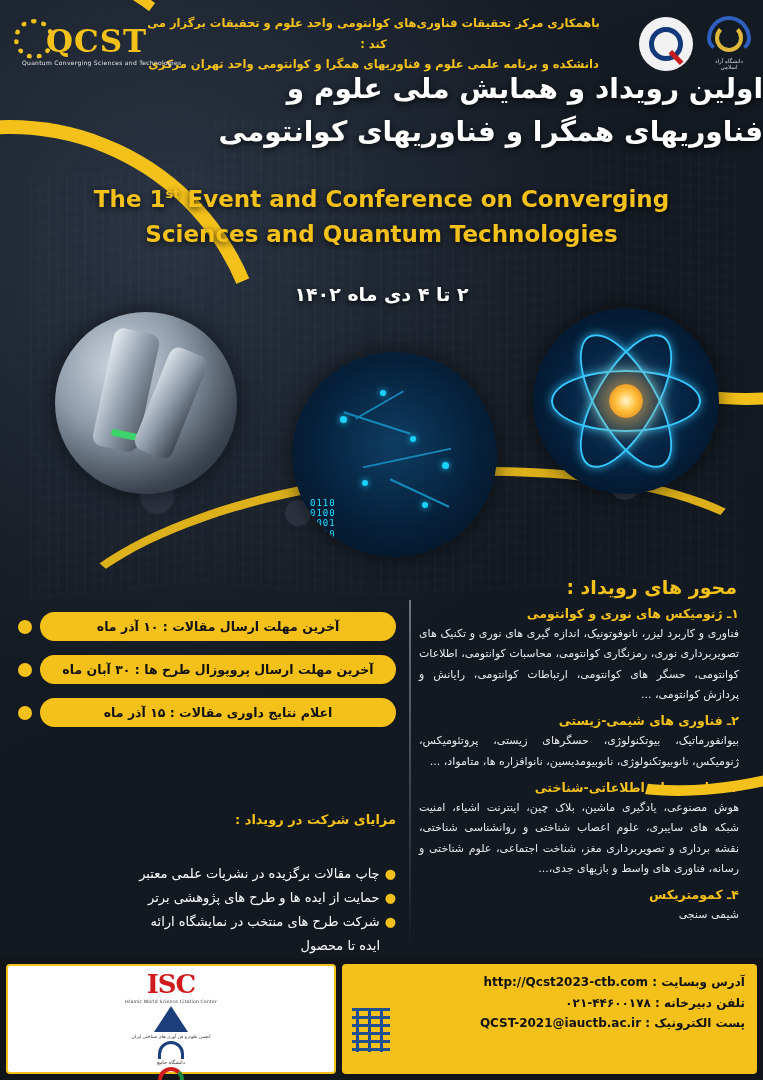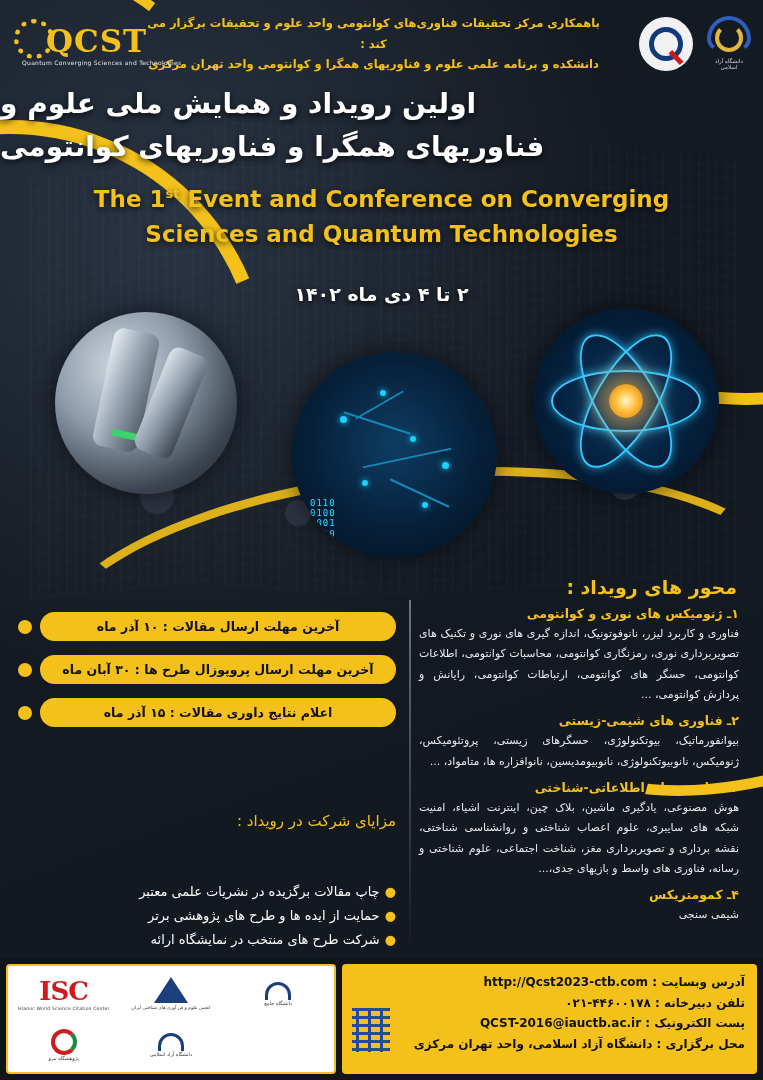--- a/index.html
+++ b/index.html
@@ -88,21 +88,21 @@
     border-bottom-color:transparent;
   }
   .azad-logo .swirl2 {
     position:absolute; left:14px; top:10px; width:28px; height:28px;
     border:4px solid #e0b93c; border-radius:50%; border-top-color:transparent;
   }
   .azad-logo .cap { position:absolute; left:5px; top:44px; font-size:5.5px; color:#cfd6e0; width:46px; text-align:center; }
 
   
   .fa-title {
-    position:absolute; top:82px; left:0; width:763px; text-align:left;
+    position:absolute; top:67px; left:0; width:763px; text-align:right;
     direction:rtl; color:#ffffff; font-size:28px; line-height:1.55; font-weight:bold;
     text-shadow:0 2px 6px rgba(0,0,0,.8);
   }
   .en-title {
     position:absolute; top:182px; left:0; width:763px; text-align:center;
     color:#f3c11a; font-size:23px; line-height:1.5; font-weight:bold;
     font-family:"DejaVu Sans","Liberation Sans",sans-serif;
     text-shadow:0 2px 6px rgba(0,0,0,.75);
   }
   .en-title sup { font-size:13px; }
@@ -159,34 +159,34 @@
 
   .deadlines { position:absolute; left:18px; top:612px; width:378px; }
   .dl-row { display:flex; align-items:center; margin-bottom:14px; }
   .dl-dot { width:14px; height:14px; border-radius:50%; background:#f3c11a; flex:0 0 14px; }
   .dl-pill {
     flex:1; margin-left:8px; background:#f3c11a; color:#111; border-radius:16px;
     padding:7px 14px; direction:rtl; text-align:center; font-size:12.5px; font-weight:bold;
   }
   .benefits-title {
     position:absolute; left:18px; top:812px; width:378px; text-align:right; direction:rtl;
-    color:#f3c11a; font-size:15px; font-weight:normal;
-  }
-  .benefits { position:absolute; left:18px; top:880px; width:378px; direction:rtl; text-align:right; }
+    color:#f3c11a; font-size:13px; font-weight:bold;
+  }
+  .benefits { position:absolute; left:18px; top:862px; width:378px; direction:rtl; text-align:right; }
   .bn { color:#fff; font-size:13px; line-height:1.85; }
   .bn .b { color:#f3c11a; margin-left:5px; }
 
   
   .footer {
     position:absolute; left:0; bottom:0; width:763px; height:122px;
     background:#111418; display:flex; padding:6px;
   }
   .foot-logos {
     flex:0 0 330px; background:#fff; border:2px solid #f3c11a; border-radius:4px;
-    display:grid; grid-template-columns:repeat(3,1fr); grid-template-rows:repeat(2,1fr);
+    display:grid; grid-template-columns:repeat(1,1fr); grid-template-rows:repeat(2,1fr);
     padding:3px; gap:2px;
   }
   .flogo { display:flex; flex-direction:column; align-items:center; justify-content:center; }
   .isc { color:#cf1b1b; font-size:26px; font-weight:bold; font-family:"DejaVu Serif",serif; letter-spacing:-1px;}
   .isc-sub { color:#333; font-size:4.5px; letter-spacing:.2px; }
   .tri { width:0;height:0;border-left:17px solid transparent;border-right:17px solid transparent;border-bottom:26px solid #1b3f7a;}
   .tri-sub{ color:#333; font-size:4.5px; margin-top:2px; text-align:center;}
   .dea { color:#1b3f7a; font-size:17px; font-weight:bold; font-family:"DejaVu Serif",serif;}
   .dea-sub { color:#444; font-size:5px; }
   .ring { width:26px;height:26px;border-radius:50%;border:4px solid #cf1b1b;border-right-color:#1b8a3f;}
@@ -353,25 +353,21 @@
       <div class="fi-row">
         <span>آدرس وبسایت :</span>
         <span class="val">http://Qcst2023-ctb.com</span>
       </div>
       <div class="fi-row">
         <span>تلفن دبیرخانه :</span>
         <span class="val">۰۲۱-۴۴۶۰۰۱۷۸</span>
       </div>
       <div class="fi-row">
         <span>پست الکترونیک :</span>
-        <span class="val">QCST-2016@iauctb.ac.ir</span>
-      </div>
-      <div class="fi-row">
-        <span>محل برگزاری :</span>
-        <span>دانشگاه آزاد اسلامی، واحد تهران مرکزی</span>
+        <span class="val">QCST-2021@iauctb.ac.ir</span>
       </div>
     </div>
 
     <div class="qr">
       <div class="bar" style="left:0;top:0;width:38px;height:3px;"></div>
       <div class="bar" style="left:0;top:8px;width:38px;height:3px;"></div>
       <div class="bar" style="left:0;top:16px;width:38px;height:3px;"></div>
       <div class="bar" style="left:0;top:24px;width:38px;height:3px;"></div>
       <div class="bar" style="left:0;top:32px;width:38px;height:3px;"></div>
       <div class="bar" style="left:0;top:40px;width:38px;height:3px;"></div>

